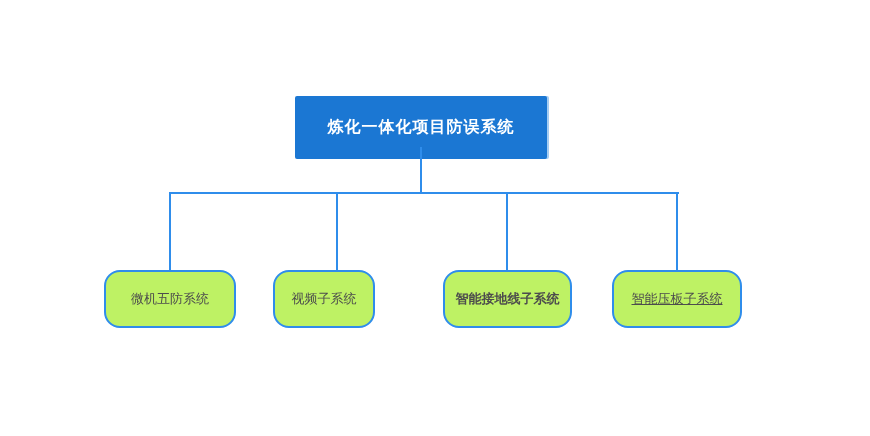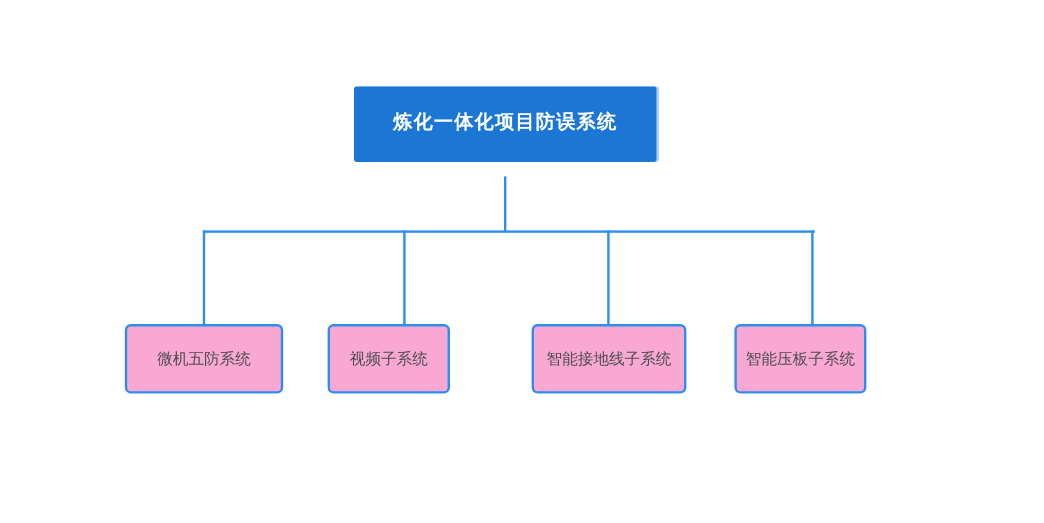--- a/index.html
+++ b/index.html
@@ -19,44 +19,44 @@
     position: absolute;
     display: flex;
     align-items: center;
     justify-content: center;
     box-sizing: border-box;
     text-align: center;
     cursor: default;
   }
   .node-root {
     left: 295px;
-    top: 72px;
+    top: 96px;
     width: 252px;
     height: 63px;
     background: #1b77d3;
     color: #ffffff;
     font-size: 16px;
     font-weight: bold;
     border-radius: 2px;
     box-shadow: 2px 0 0 0 #a6cdf2;
     letter-spacing: 1px;
   }
   .node-child {
     top: 270px;
     height: 58px;
-    background: #f9a8d4;
+    background: #bef264;
     border: 2px solid #2f8deb;
-    border-radius: 5px;
+    border-radius: 16px;
     color: #4d4d4d;
     font-size: 13px;
   }
   .node-child-1 { left: 104px; width: 132px; }
   .node-child-2 { left: 273px; width: 102px; }
-  .node-child-3 { left: 443px; width: 129px; }
-  .node-child-4 { left: 612px; width: 110px; }
+  .node-child-3 { left: 443px; width: 129px; font-weight: bold; }
+  .node-child-4 { left: 612px; width: 130px; text-decoration: underline; }
   .connector {
     position: absolute;
     background: #2f8deb;
   }
   .conn-stem   { left: 420px; top: 147px; width: 2px; height: 46px; }
   .conn-rail   { left: 169px; top: 192px; width: 510px; height: 2px; }
   .conn-drop   { top: 192px; width: 2px; height: 78px; }
   .conn-drop-1 { left: 169px; }
   .conn-drop-2 { left: 336px; }
   .conn-drop-3 { left: 506px; }

